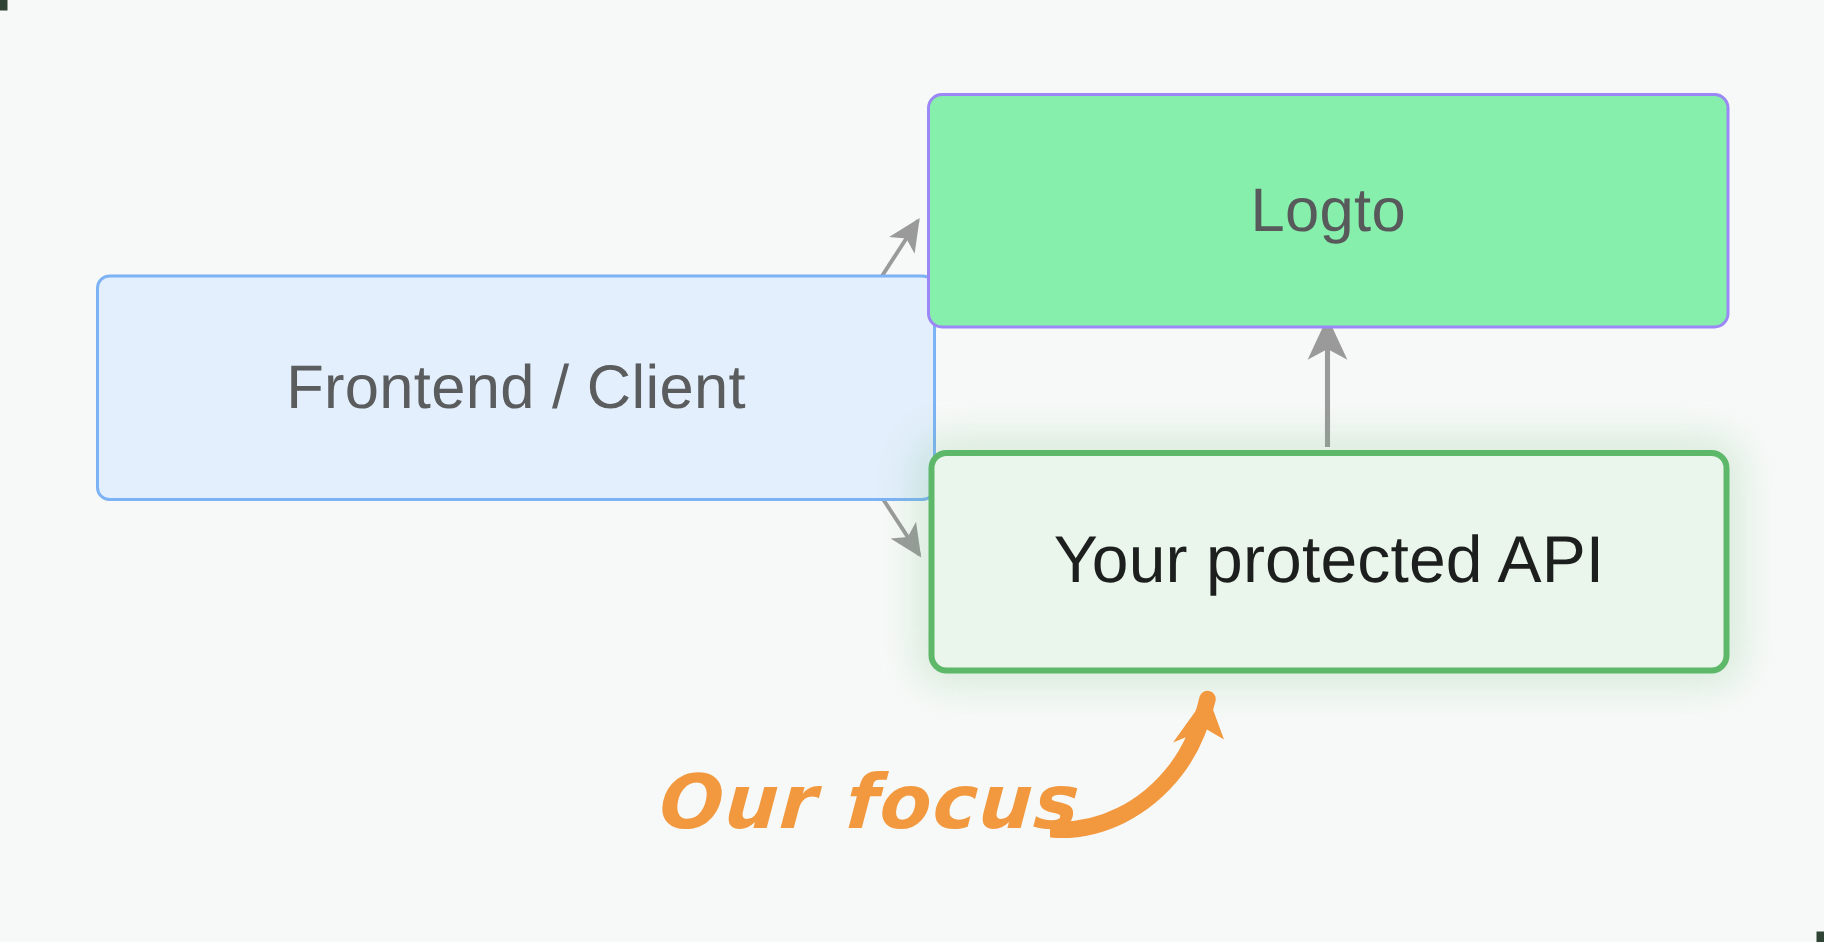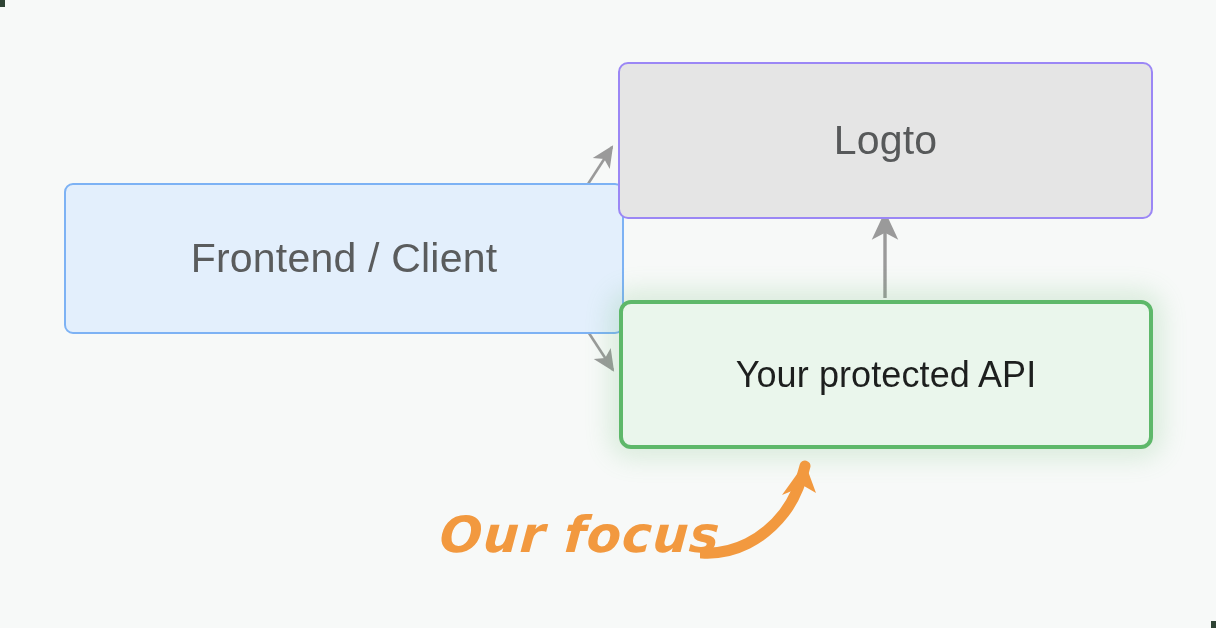--- a/index.html
+++ b/index.html
@@ -66,21 +66,21 @@
     font-weight: 400;
     letter-spacing: 0.2px;
   }
 
   
   #node-logto {
     left: 618px;
     top: 62px;
     width: 535px;
     height: 157px;
-    background: #e5e5e5;
+    background: #86efac;
     border: 2px solid #9b87f5;
     border-radius: 10px;
   }
   #node-logto .node-label {
     color: #57595a;
     font-size: 41px;
     font-weight: 400;
     letter-spacing: 0.2px;
   }
 
@@ -90,21 +90,21 @@
     top: 300px;
     width: 534px;
     height: 149px;
     background: #eaf6ec;
     border: 4px solid #5eb86a;
     border-radius: 12px;
     box-shadow: 0 0 26px 9px rgba(94, 184, 106, 0.20);
   }
   #node-api .node-label {
     color: #1d1f1e;
-    font-size: 36px;
+    font-size: 44px;
     font-weight: 400;
     letter-spacing: 0.1px;
   }
 
   
   #annotation-our-focus {
     position: absolute;
     z-index: 3;
     left: 440px;
     top: 495px;

